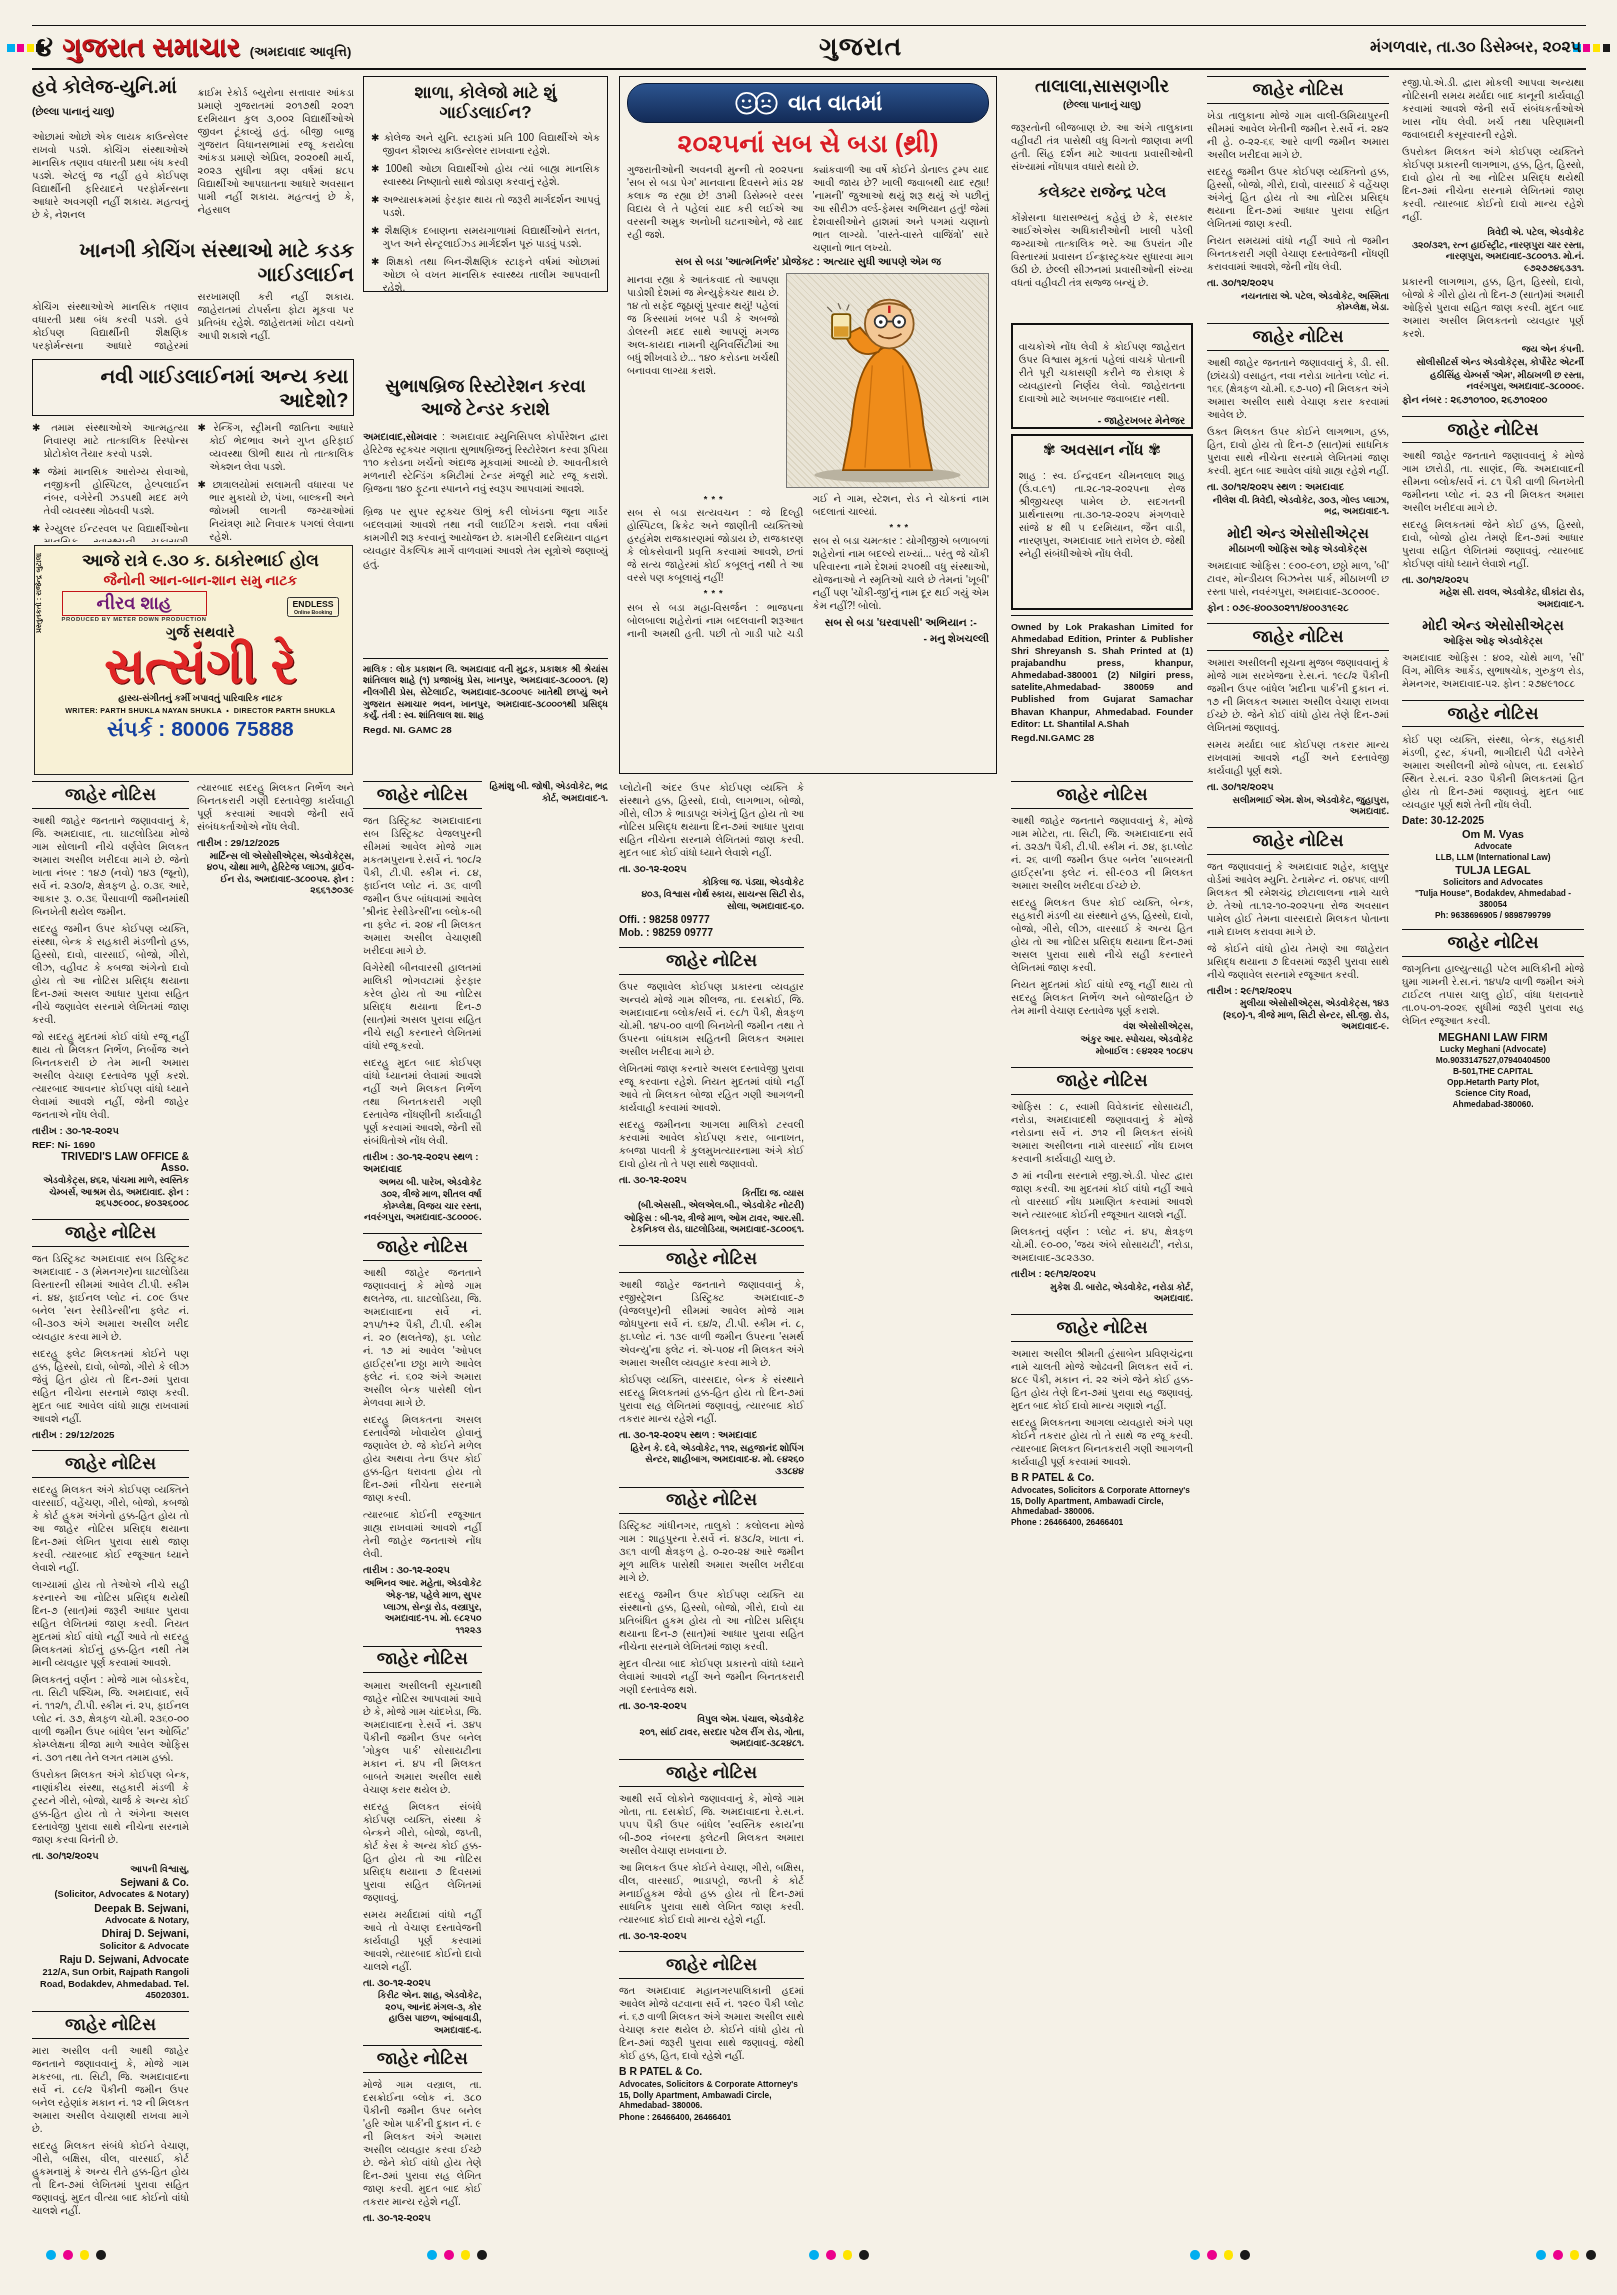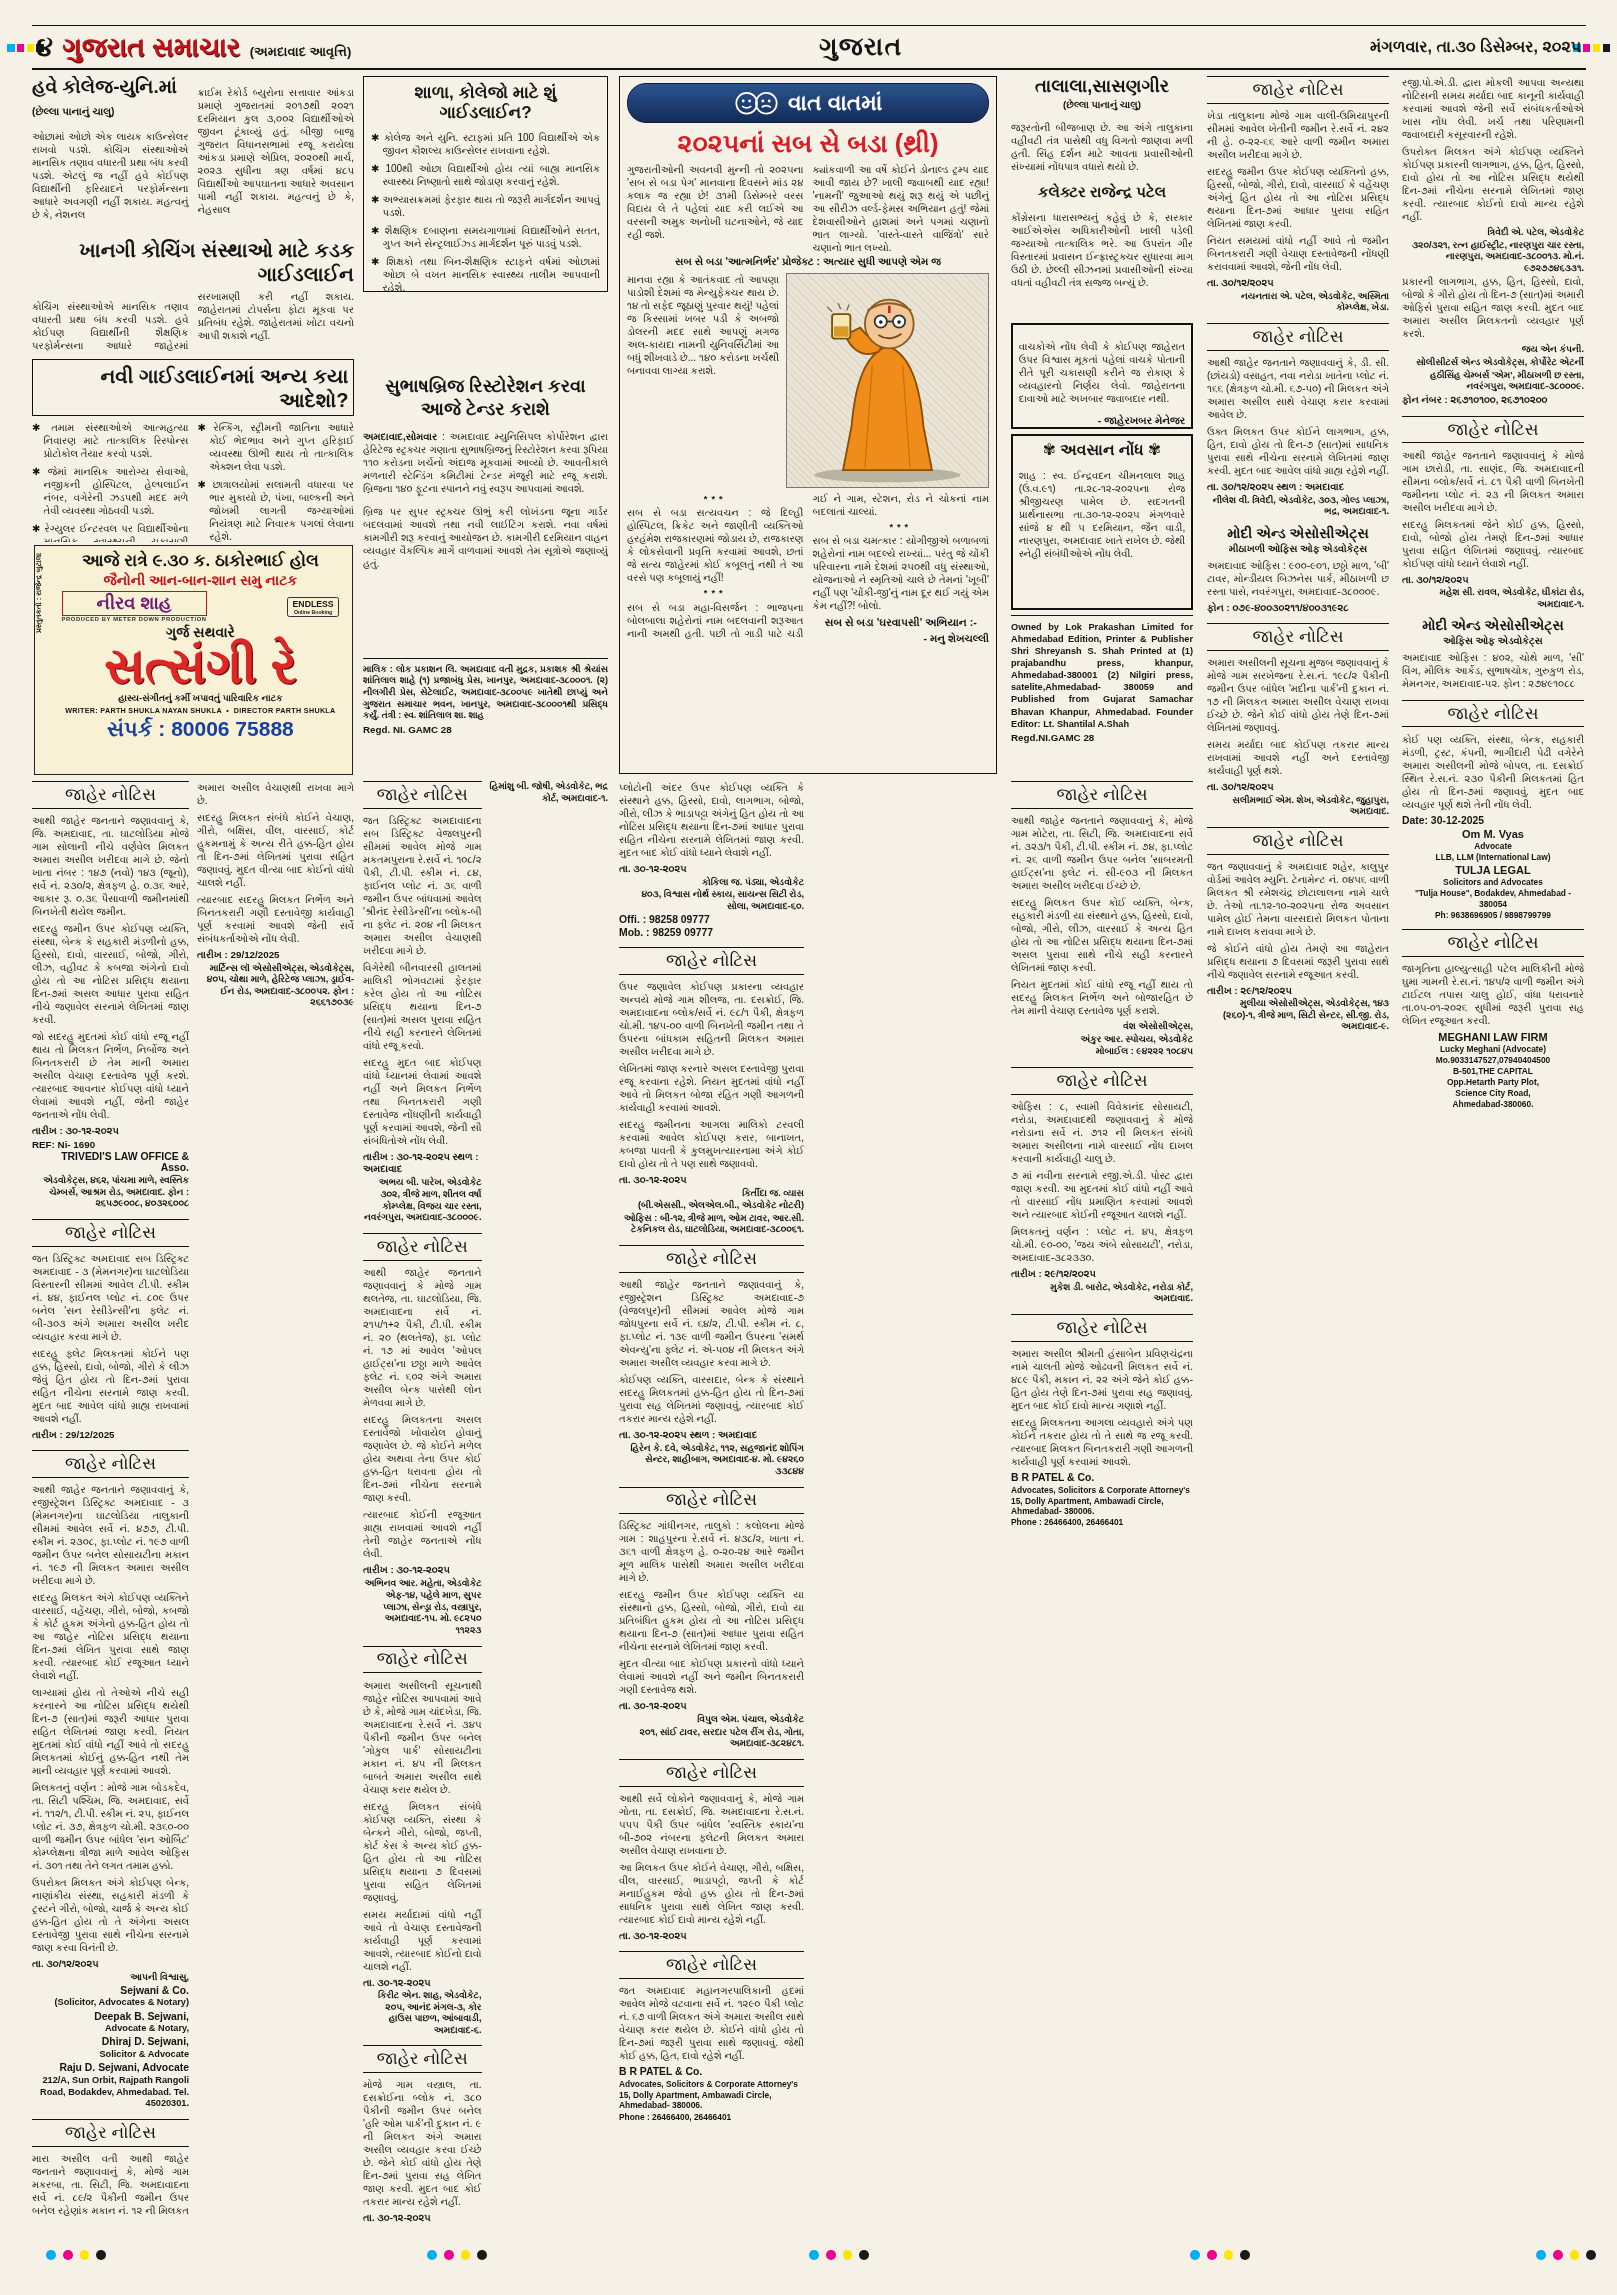--- a/index.html
+++ b/index.html
@@ -21,21 +21,21 @@
   
   .regrow{position:absolute;display:flex;gap:2.3px;}
   .regsq{width:7.5px;height:7.5px;display:inline-block;}
   .dots{position:absolute;top:2250px;display:flex;gap:7px;}
   .dot{width:9.8px;height:9.8px;border-radius:50%;display:inline-block;}
 
   
   .seglist{box-sizing:border-box;}
   .cols2n{column-count:2;column-gap:8px;column-fill:auto;}
   .seg{margin:0 0 4px;}
-  .s-h{font-size:17px;font-weight:normal;text-align:center;border-top:1.7px solid #111;
+  .s-h{font-size:17px;font-weight:bold;text-align:center;border-top:1.7px solid #111;
        border-bottom:1.7px solid #111;padding:2.9px 0;margin:9.2px 0 5.2px;break-inside:avoid;}
   .seglist .s-h:first-child{margin-top:0;}
   .s-p{font-size:10px;line-height:1.3;text-align:justify;}
   .s-d{font-size:9.8px;font-weight:bold;margin:1.7px 0;}
   .s-r{font-size:10.4px;font-weight:bold;text-align:right;margin:1.7px 0;}
   .s-rs{font-size:9.2px;font-weight:bold;text-align:right;line-height:1.25;margin:1.2px 0;}
   .s-c{font-size:14px;font-weight:bold;text-align:center;margin:7px 0 1.2px;}
   .s-cs{font-size:9.8px;font-weight:bold;text-align:center;margin:0 0 4px;}
   .s-eb{font-size:10.4px;font-weight:bold;margin:1.7px 0;}
   .s-ebs{font-size:8.4px;font-weight:bold;margin:0.6px 0;line-height:1.25;}
@@ -206,21 +206,20 @@
       <div class="seg s-p">જો સદરહુ મુદતમાં કોઈ વાંધો રજૂ નહીં થાય તો મિલકત નિર્ભેળ, નિર્બોજ અને બિનતકરારી છે તેમ માની અમારા અસીલ વેચાણ દસ્તાવેજ પૂર્ણ કરશે. ત્યારબાદ આવનાર કોઈપણ વાંધો ધ્યાને લેવામાં આવશે નહીં, જેની જાહેર જનતાએ નોંધ લેવી.</div>
       <div class="seg s-d">તારીખ : ૩૦-૧૨-૨૦૨૫</div>
       <div class="seg s-d">REF: Ni- 1690</div>
       <div class="seg s-r">TRIVEDI'S LAW OFFICE &amp; Asso.</div>
       <div class="seg s-rs">એડવોકેટ્સ, ૪૬૨, પાંચમા માળે, સ્વસ્તિક ચેમ્બર્સ, આશ્રમ રોડ, અમદાવાદ. ફોન : ૨૬૫૭૯૦૦૮, ૪૦૩૨૬૦૦૮</div>
       <div class="seg s-h">જાહેર નોટિસ</div>
       <div class="seg s-p">જત ડિસ્ટ્રિક્ટ અમદાવાદ સબ ડિસ્ટ્રિક્ટ અમદાવાદ - ૩ (મેમનગર)ના ઘાટલોડિયા વિસ્તારની સીમમાં આવેલ ટી.પી. સ્કીમ નં. ૪૪, ફાઈનલ પ્લોટ નં. ૮૦૯ ઉપર બનેલ 'સન રેસીડેન્સી'ના ફ્લેટ નં. બી-૩૦૩ અંગે અમારા અસીલ ખરીદ વ્યવહાર કરવા માગે છે.</div>
       <div class="seg s-p">સદરહુ ફ્લેટ મિલકતમાં કોઈને પણ હક્ક, હિસ્સો, દાવો, બોજો, ગીરો કે લીઝ જેવું હિત હોય તો દિન-૭માં પુરાવા સહિત નીચેના સરનામે જાણ કરવી. મુદત બાદ આવેલ વાંધો ગ્રાહ્ય રાખવામાં આવશે નહીં.</div>
       <div class="seg s-d">તારીખ : 29/12/2025</div>
       <div class="seg s-h">જાહેર નોટિસ</div>
-      <div class="seg s-p">આથી જાહેર જનતાને જણાવવાનું કે, રજીસ્ટ્રેશન ડિસ્ટ્રિક્ટ અમદાવાદ - ૩ (મેમનગર)ના ઘાટલોડિયા તાલુકાની સીમમાં આવેલ સર્વે નં. ૪૭૭, ટી.પી. સ્કીમ નં. ૨૩૦૮, ફા.પ્લોટ નં. ૧૯૭ વાળી જમીન ઉપર બનેલ સોસાયટીના મકાન નં. ૧૯૭ ની મિલકત અમારા અસીલ ખરીદવા માગે છે.</div>
       <div class="seg s-p">સદરહુ મિલકત અંગે કોઈપણ વ્યક્તિને વારસાઈ, વહેંચણ, ગીરો, બોજો, કબજો કે કોર્ટ હુકમ અંગેનો હક્ક-હિત હોય તો આ જાહેર નોટિસ પ્રસિદ્ધ થયાના દિન-૭માં લેખિત પુરાવા સાથે જાણ કરવી. ત્યારબાદ કોઈ રજૂઆત ધ્યાને લેવાશે નહીં.</div>
       <div class="seg s-p">લાગ્યામાં હોય તો તેઓએ નીચે સહી કરનારને આ નોટિસ પ્રસિદ્ધ થયેથી દિન-૭ (સાત)માં જરૂરી આધાર પુરાવા સહિત લેખિતમાં જાણ કરવી. નિયત મુદતમાં કોઈ વાંધો નહીં આવે તો સદરહુ મિલકતમાં કોઈનું હક્ક-હિત નથી તેમ માની વ્યવહાર પૂર્ણ કરવામાં આવશે.</div>
       <div class="seg s-p">મિલકતનું વર્ણન : મોજે ગામ બોડકદેવ, તા. સિટી પશ્ચિમ, જિ. અમદાવાદ, સર્વે નં. ૧૧૨/૧, ટી.પી. સ્કીમ નં. ૨૫, ફાઈનલ પ્લોટ નં. ૩૭, ક્ષેત્રફળ ચો.મી. ૨૩૬૦-૦૦ વાળી જમીન ઉપર બાંધેલ 'સન ઓર્બિટ' કોમ્પ્લેક્ષના ત્રીજા માળે આવેલ ઓફિસ નં. ૩૦૧ તથા તેને લગત તમામ હક્કો.</div>
       <div class="seg s-p">ઉપરોક્ત મિલકત અંગે કોઈપણ બેન્ક, નાણાંકીય સંસ્થા, સહકારી મંડળી કે ટ્રસ્ટને ગીરો, બોજો, ચાર્જ કે અન્ય કોઈ હક્ક-હિત હોય તો તે અંગેના અસલ દસ્તાવેજી પુરાવા સાથે નીચેના સરનામે જાણ કરવા વિનંતી છે.</div>
       <div class="seg s-d">તા. ૩૦/૧૨/૨૦૨૫</div>
       <div class="seg s-rs">આપની વિશ્વાસુ,</div>
       <div class="seg s-r">Sejwani &amp; Co.</div>
       <div class="seg s-rs">(Solicitor, Advocates &amp; Notary)</div>
       <div class="seg s-r">Deepak B. Sejwani,</div>
       <div class="seg s-rs">Advocate &amp; Notary,</div>

